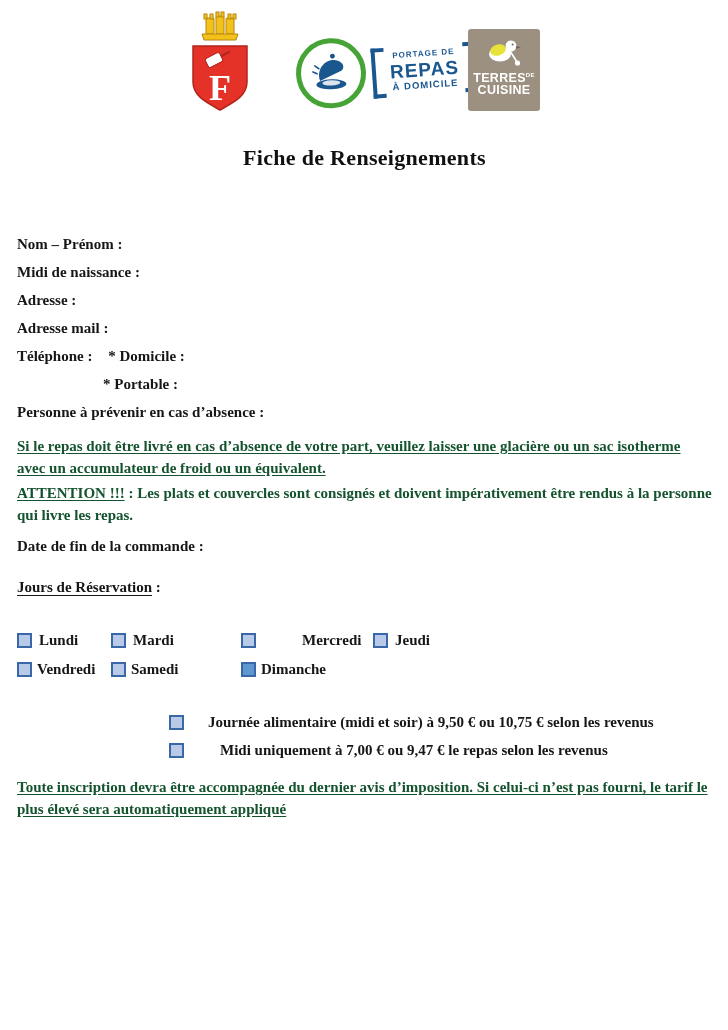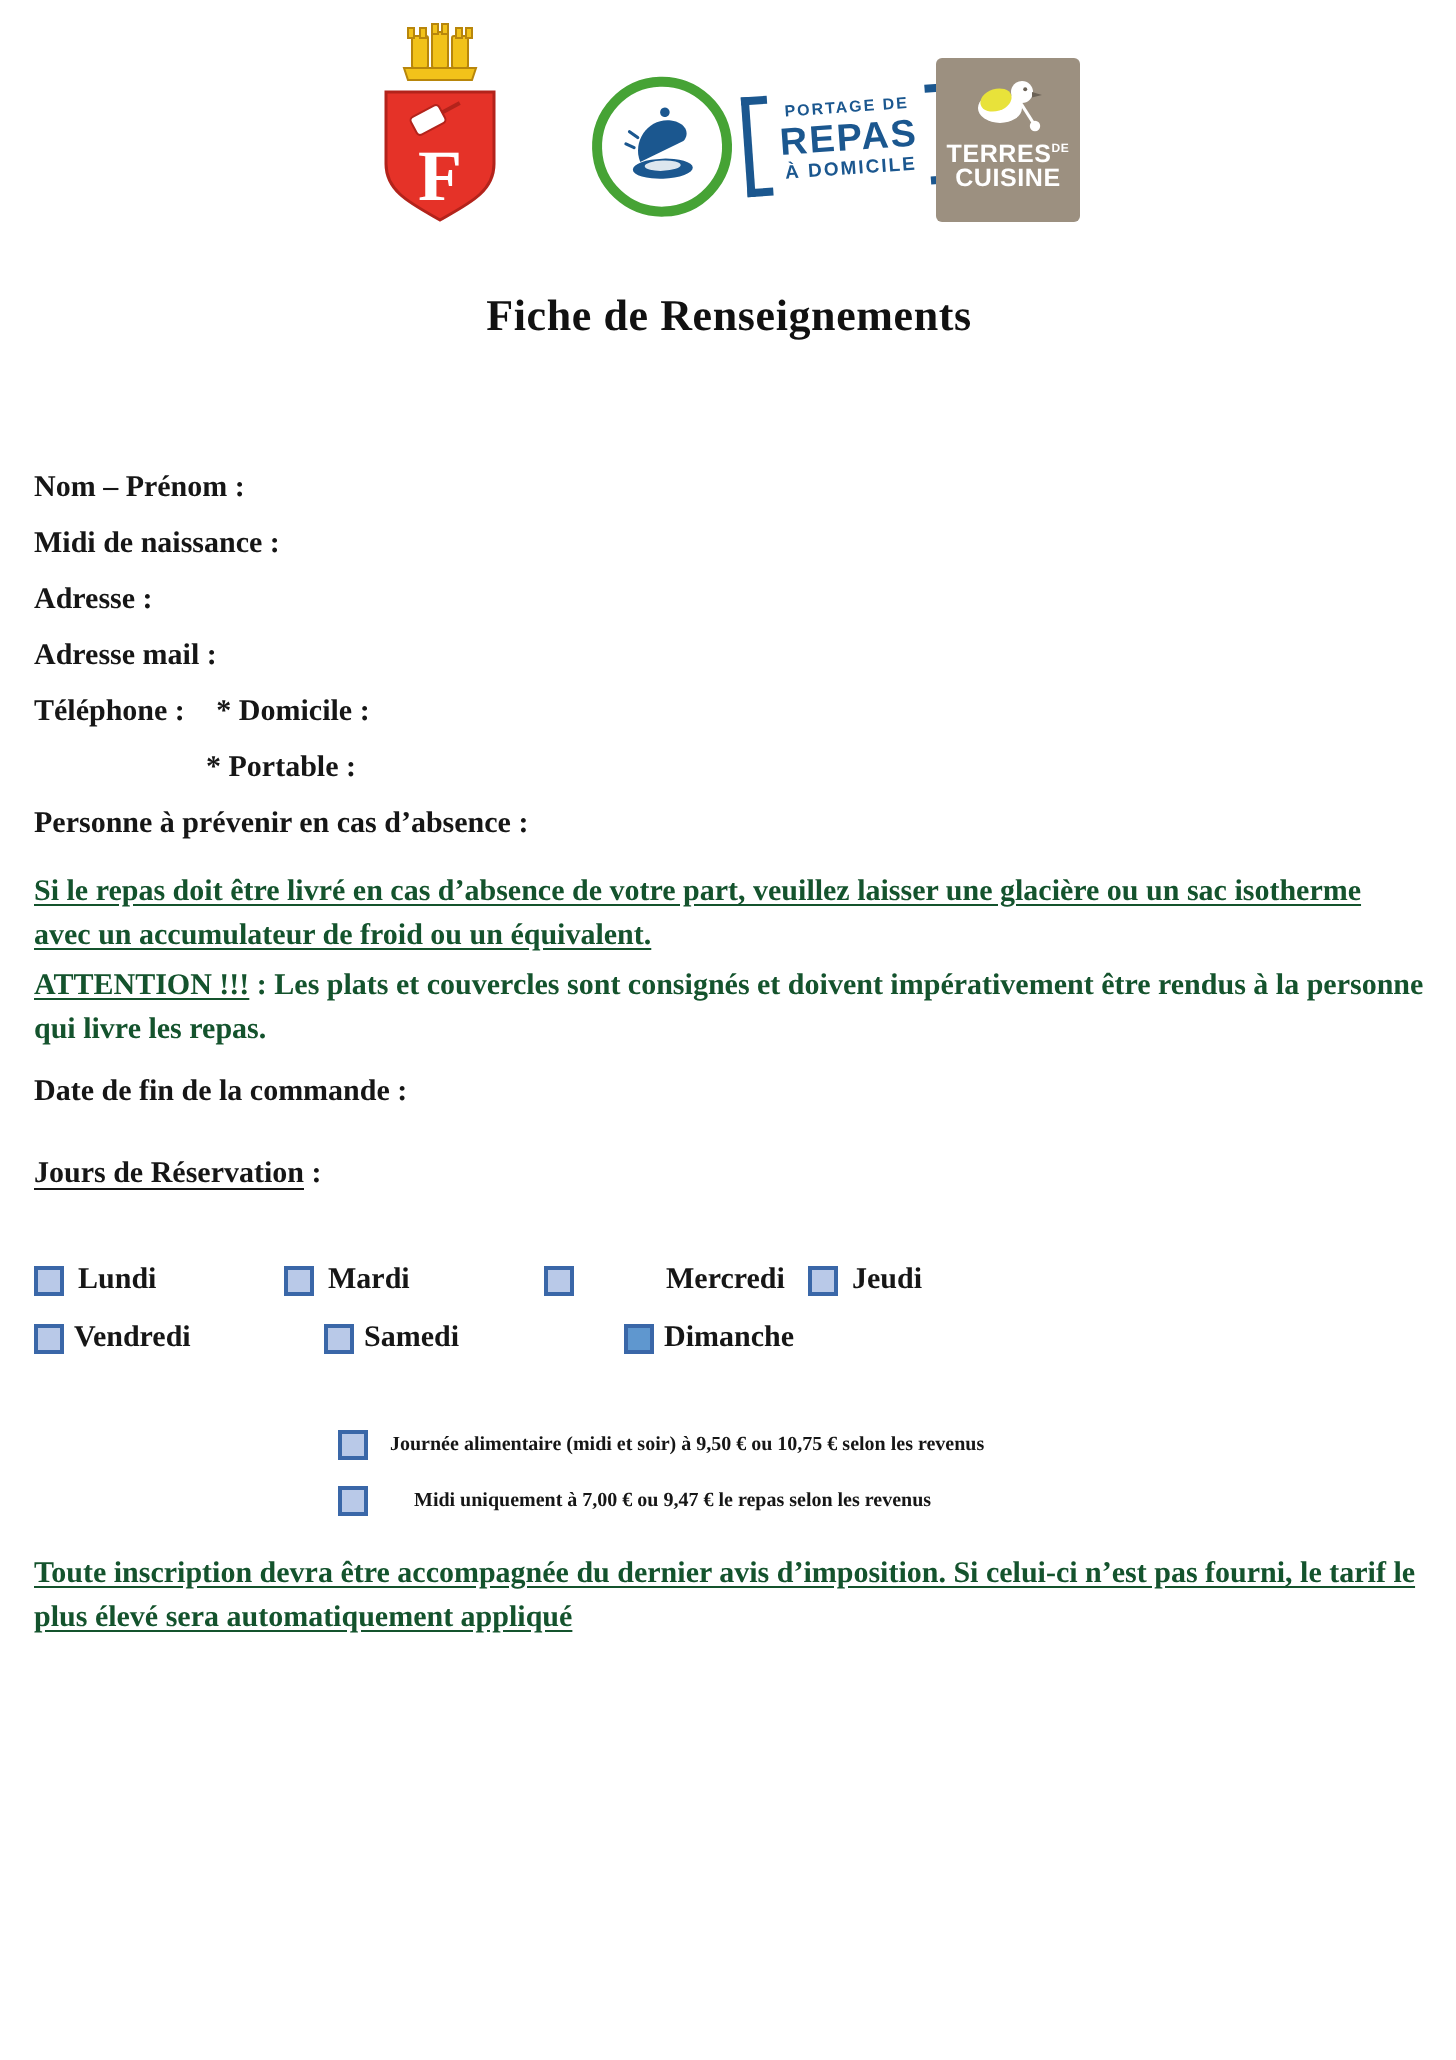--- a/index.html
+++ b/index.html
@@ -65,37 +65,37 @@
   .attention-para{font-size:15px;line-height:22px;margin:3px 0 0 0;}
   .attention-title{text-decoration:underline;text-underline-offset:2px;}
   .dates{margin-top:13px;}
   .dates .line{margin-bottom:13px;}
 
   .reservation-heading{font-size:15px;line-height:15px;margin:26px 0 0 0;}
   .reservation-heading .u{text-decoration:underline;text-underline-offset:3px;}
 
   .day-row{display:flex;align-items:center;height:20px;margin-top:0;}
   .day-row.first{margin-top:35px;}
-  .day-row.second{margin-top:9px;gap:20px;}
+  .day-row.second{margin-top:9px;}
   .day-item{display:flex;align-items:center;}
-  .day-item.w1{width:125px;}
+  .day-item.w1{width:94px;}
   .day-item.w2{width:130px;}
   .day-item.w3{width:132px;gap:39px;}
   .cb{
     width:15px;height:15px;box-sizing:border-box;flex:none;
     background:#b9c9e8;border:2px solid #3a67a8;
   }
   .cb.checked{background:#5f97cf;}
   .day-label{margin-left:7px;font-size:15px;}
   .day-row.second .day-label{margin-left:5px;}
 
   .option-row{display:flex;align-items:center;height:20px;margin-left:152px;}
   .option-row.first{margin-top:33px;}
   .option-row.second{margin-top:8px;gap:12px;}
-  .option-label{margin-left:11px;font-size:10px;}
+  .option-label{margin-left:24px;font-size:15px;}
 
   .bottom-red{
     font-size:15px;line-height:22px;margin:16px 0 0 0;
     text-decoration:underline;text-underline-offset:2px;
   }
 </style>
 </head>
 <body>
 
 <div class="page">

